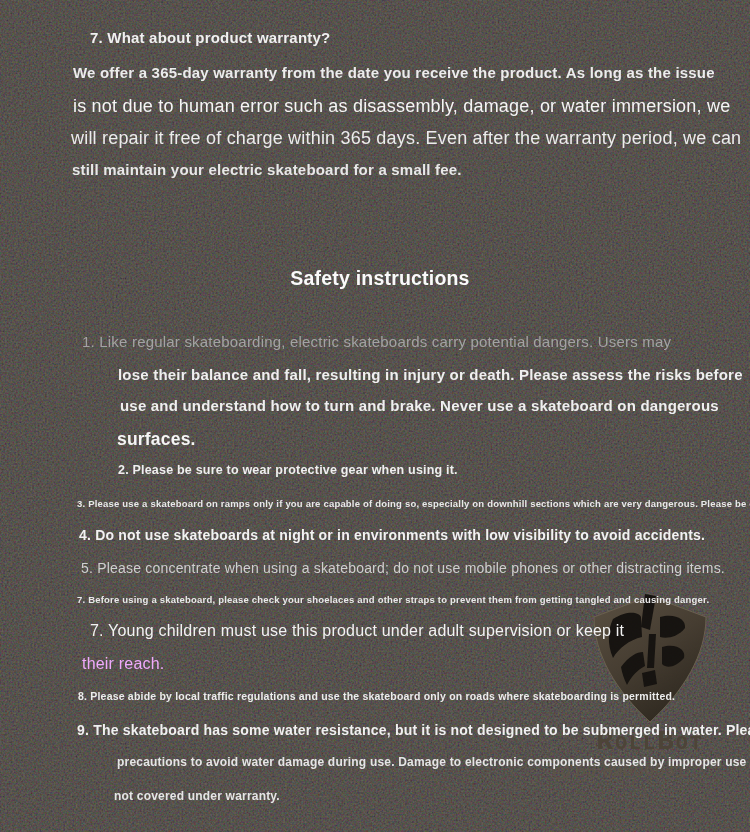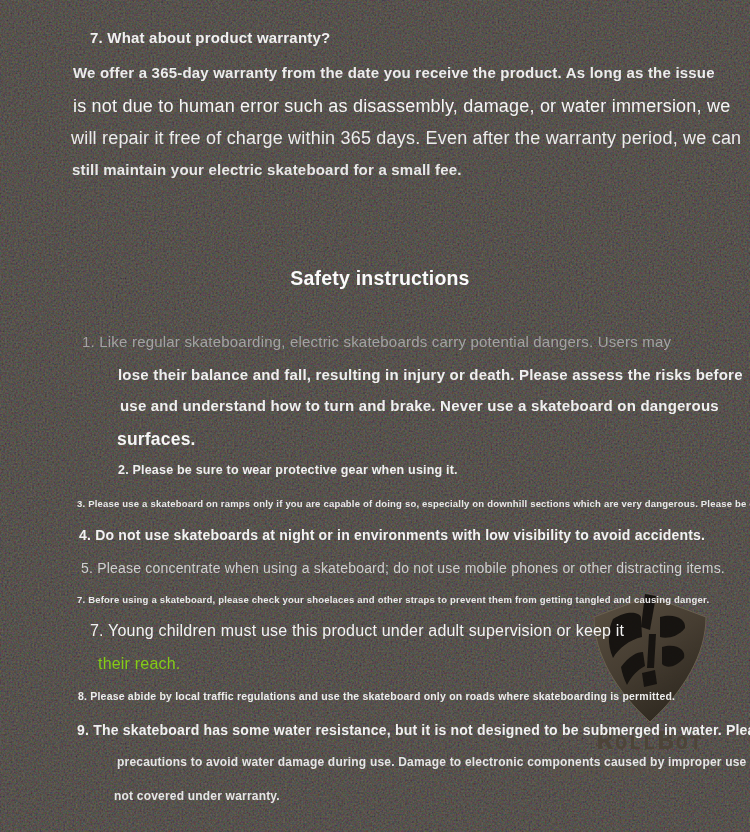--- a/index.html
+++ b/index.html
@@ -73,21 +73,21 @@
   <p class="line" style="left:120px;top:397px;font-size:15px;font-weight:600;color:#efefef;">use and understand how to turn and brake. Never use a skateboard on dangerous</p>
   <p class="line" style="left:117px;top:429px;font-size:17.5px;font-weight:600;color:#f5f5f5;">surfaces.</p>
 
   <p class="line" style="left:78px;top:463px;font-size:12.5px;font-weight:700;color:#efefef;padding-left:40px;">2. Please be sure to wear protective gear when using it.</p>
   <p class="line" style="left:77px;top:498px;font-size:9.5px;font-weight:700;color:#e9e9e9;">3. Please use a skateboard on ramps only if you are capable of doing so, especially on downhill sections which are very dangerous. Please be careful.</p>
   <p class="line" style="left:79px;top:527px;font-size:14px;font-weight:600;color:#f2f2f2;">4. Do not use skateboards at night or in environments with low visibility to avoid accidents.</p>
   <p class="line" style="left:81px;top:560px;font-size:14px;font-weight:500;color:#cfcfcf;">5. Please concentrate when using a skateboard; do not use mobile phones or other distracting items.</p>
   <p class="line" style="left:77px;top:594px;font-size:9.5px;font-weight:700;color:#e9e9e9;">7. Before using a skateboard, please check your shoelaces and other straps to prevent them from getting tangled and causing danger.</p>
 
   <p class="line" style="left:90px;top:622px;font-size:16px;font-weight:500;color:#f2f2f2;">7. Young children must use this product under adult supervision or keep it</p>
-  <p class="line" style="left:82px;top:655px;font-size:16px;font-weight:500;color:#84cc16;margin-left:16px;">their reach.</p>
+  <p class="line" style="left:82px;top:655px;font-size:16px;font-weight:500;color:#f0abfc;">their reach.</p>
 
   <p class="line" style="left:78px;top:690px;font-size:10.5px;font-weight:700;color:#ececec;">8. Please abide by local traffic regulations and use the skateboard only on roads where skateboarding is permitted.</p>
 
   <p class="line" style="left:77px;top:722px;font-size:14px;font-weight:600;color:#f0f0f0;">9. The skateboard has some water resistance, but it is not designed to be submerged in water. Plea</p>
   <p class="line" style="left:117px;top:755px;font-size:12px;font-weight:600;color:#e5e5e5;">precautions to avoid water damage during use. Damage to electronic components caused by improper use is</p>
   <p class="line" style="left:114px;top:789px;font-size:12px;font-weight:600;color:#e5e5e5;">not covered under warranty.</p>
 
   <div class="watermark">
     <svg class="shield" width="130" height="134" viewBox="0 0 130 134" xmlns="http://www.w3.org/2000/svg">
       <defs>

